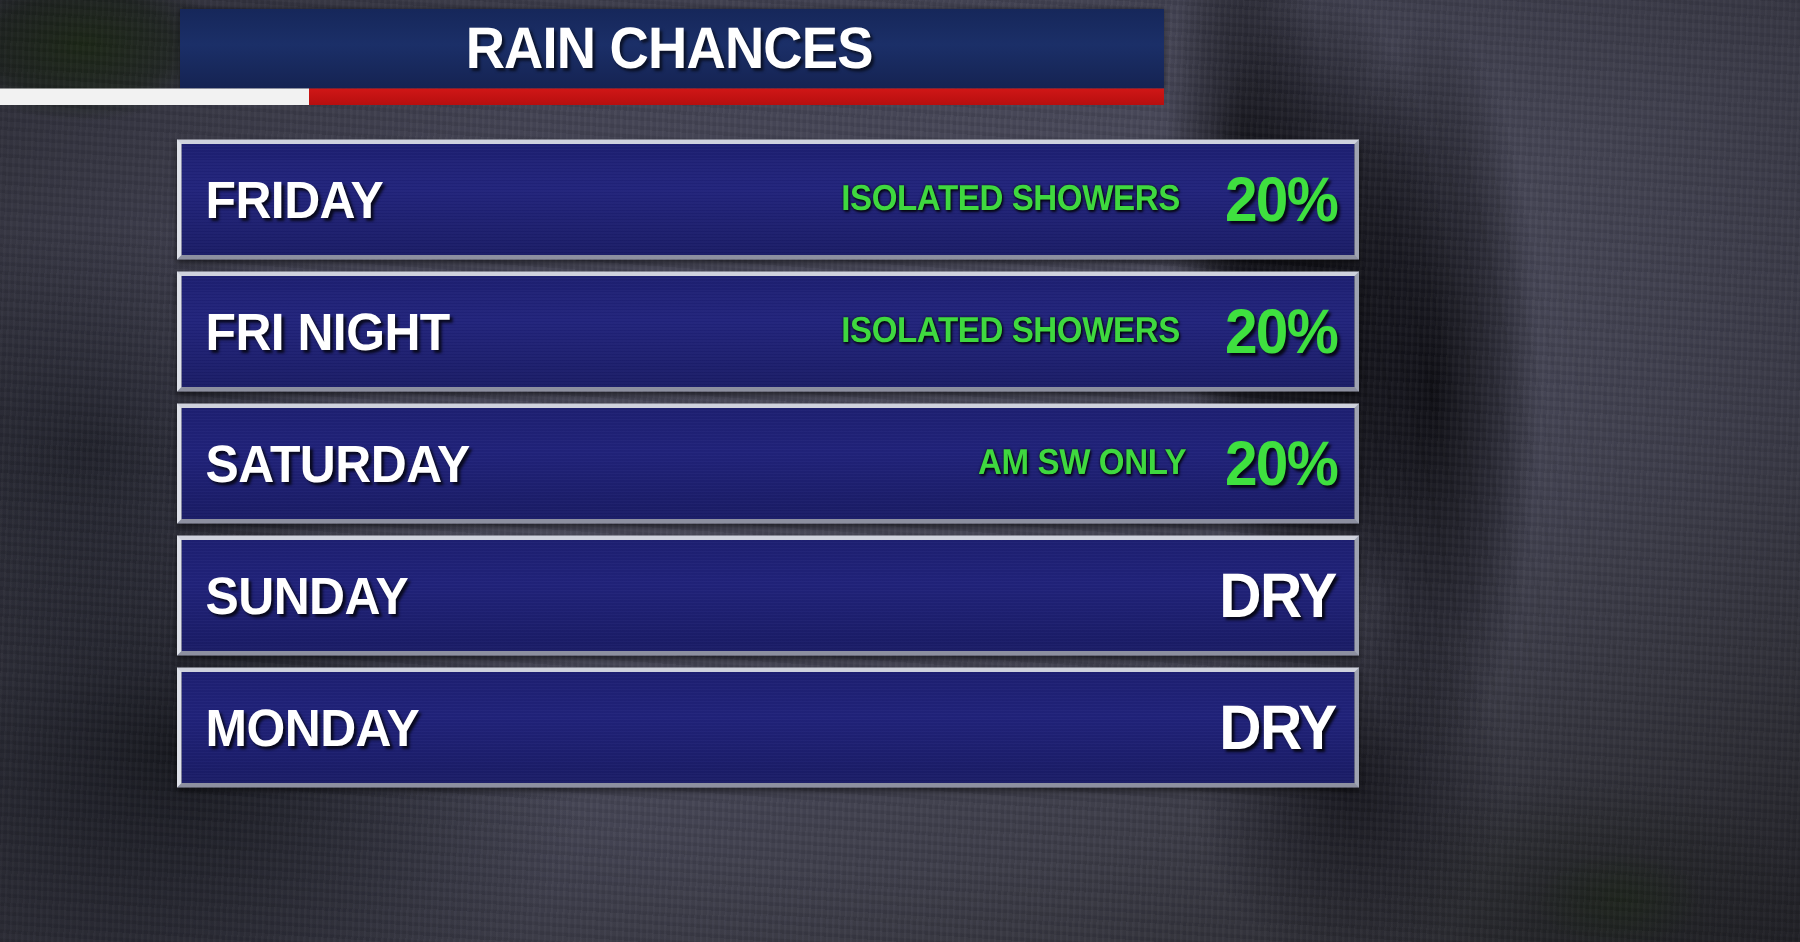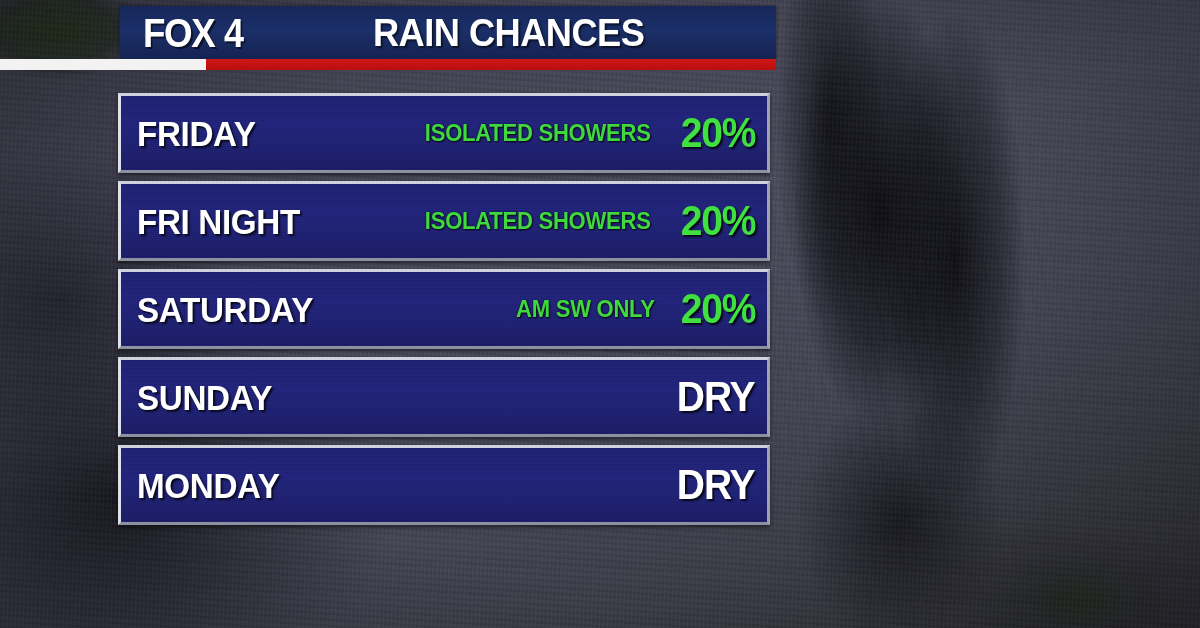--- a/index.html
+++ b/index.html
@@ -129,21 +129,21 @@
     width: 570px;
     height: 11px;
     background: linear-gradient(180deg, #d01616 0%, #b70f0f 100%);
   }
 
   
   .rows {
     position: absolute;
     left: 118px;
     top: 93px;
-    width: 652px;
+    width: 788px;
   }
   .row {
     position: relative;
     height: 80px;
     margin-bottom: 8px;
     border: 3px solid;
     border-color: #cfd2dd #9fa3b1 #8d90a0 #dfe2ea;
     background: linear-gradient(180deg, #1e2073 0%, #21237b 40%, #1a1c66 100%);
     display: flex;
     align-items: center;
@@ -207,24 +207,20 @@
 <body>
 
 <div id="stage">
 
   <div class="bg-photo"></div>
   <div class="bg-grain"></div>
   <div class="bg-streaks"></div>
   <div class="bg-vignette"></div>
 
   <div class="header-bar">
-    <div class="fox-logo">
-      <span class="fox-word">FOX</span>
-      <span class="fox-num">4</span>
-    </div>
     <div class="header-title">RAIN CHANCES</div>
   </div>
 
   <div class="underline-white"></div>
   <div class="underline-red"></div>
 
   <div class="rows" id="rows">
       <div class="row">
         <div class="row-day">FRIDAY</div>
         <div class="row-spacer"></div>

